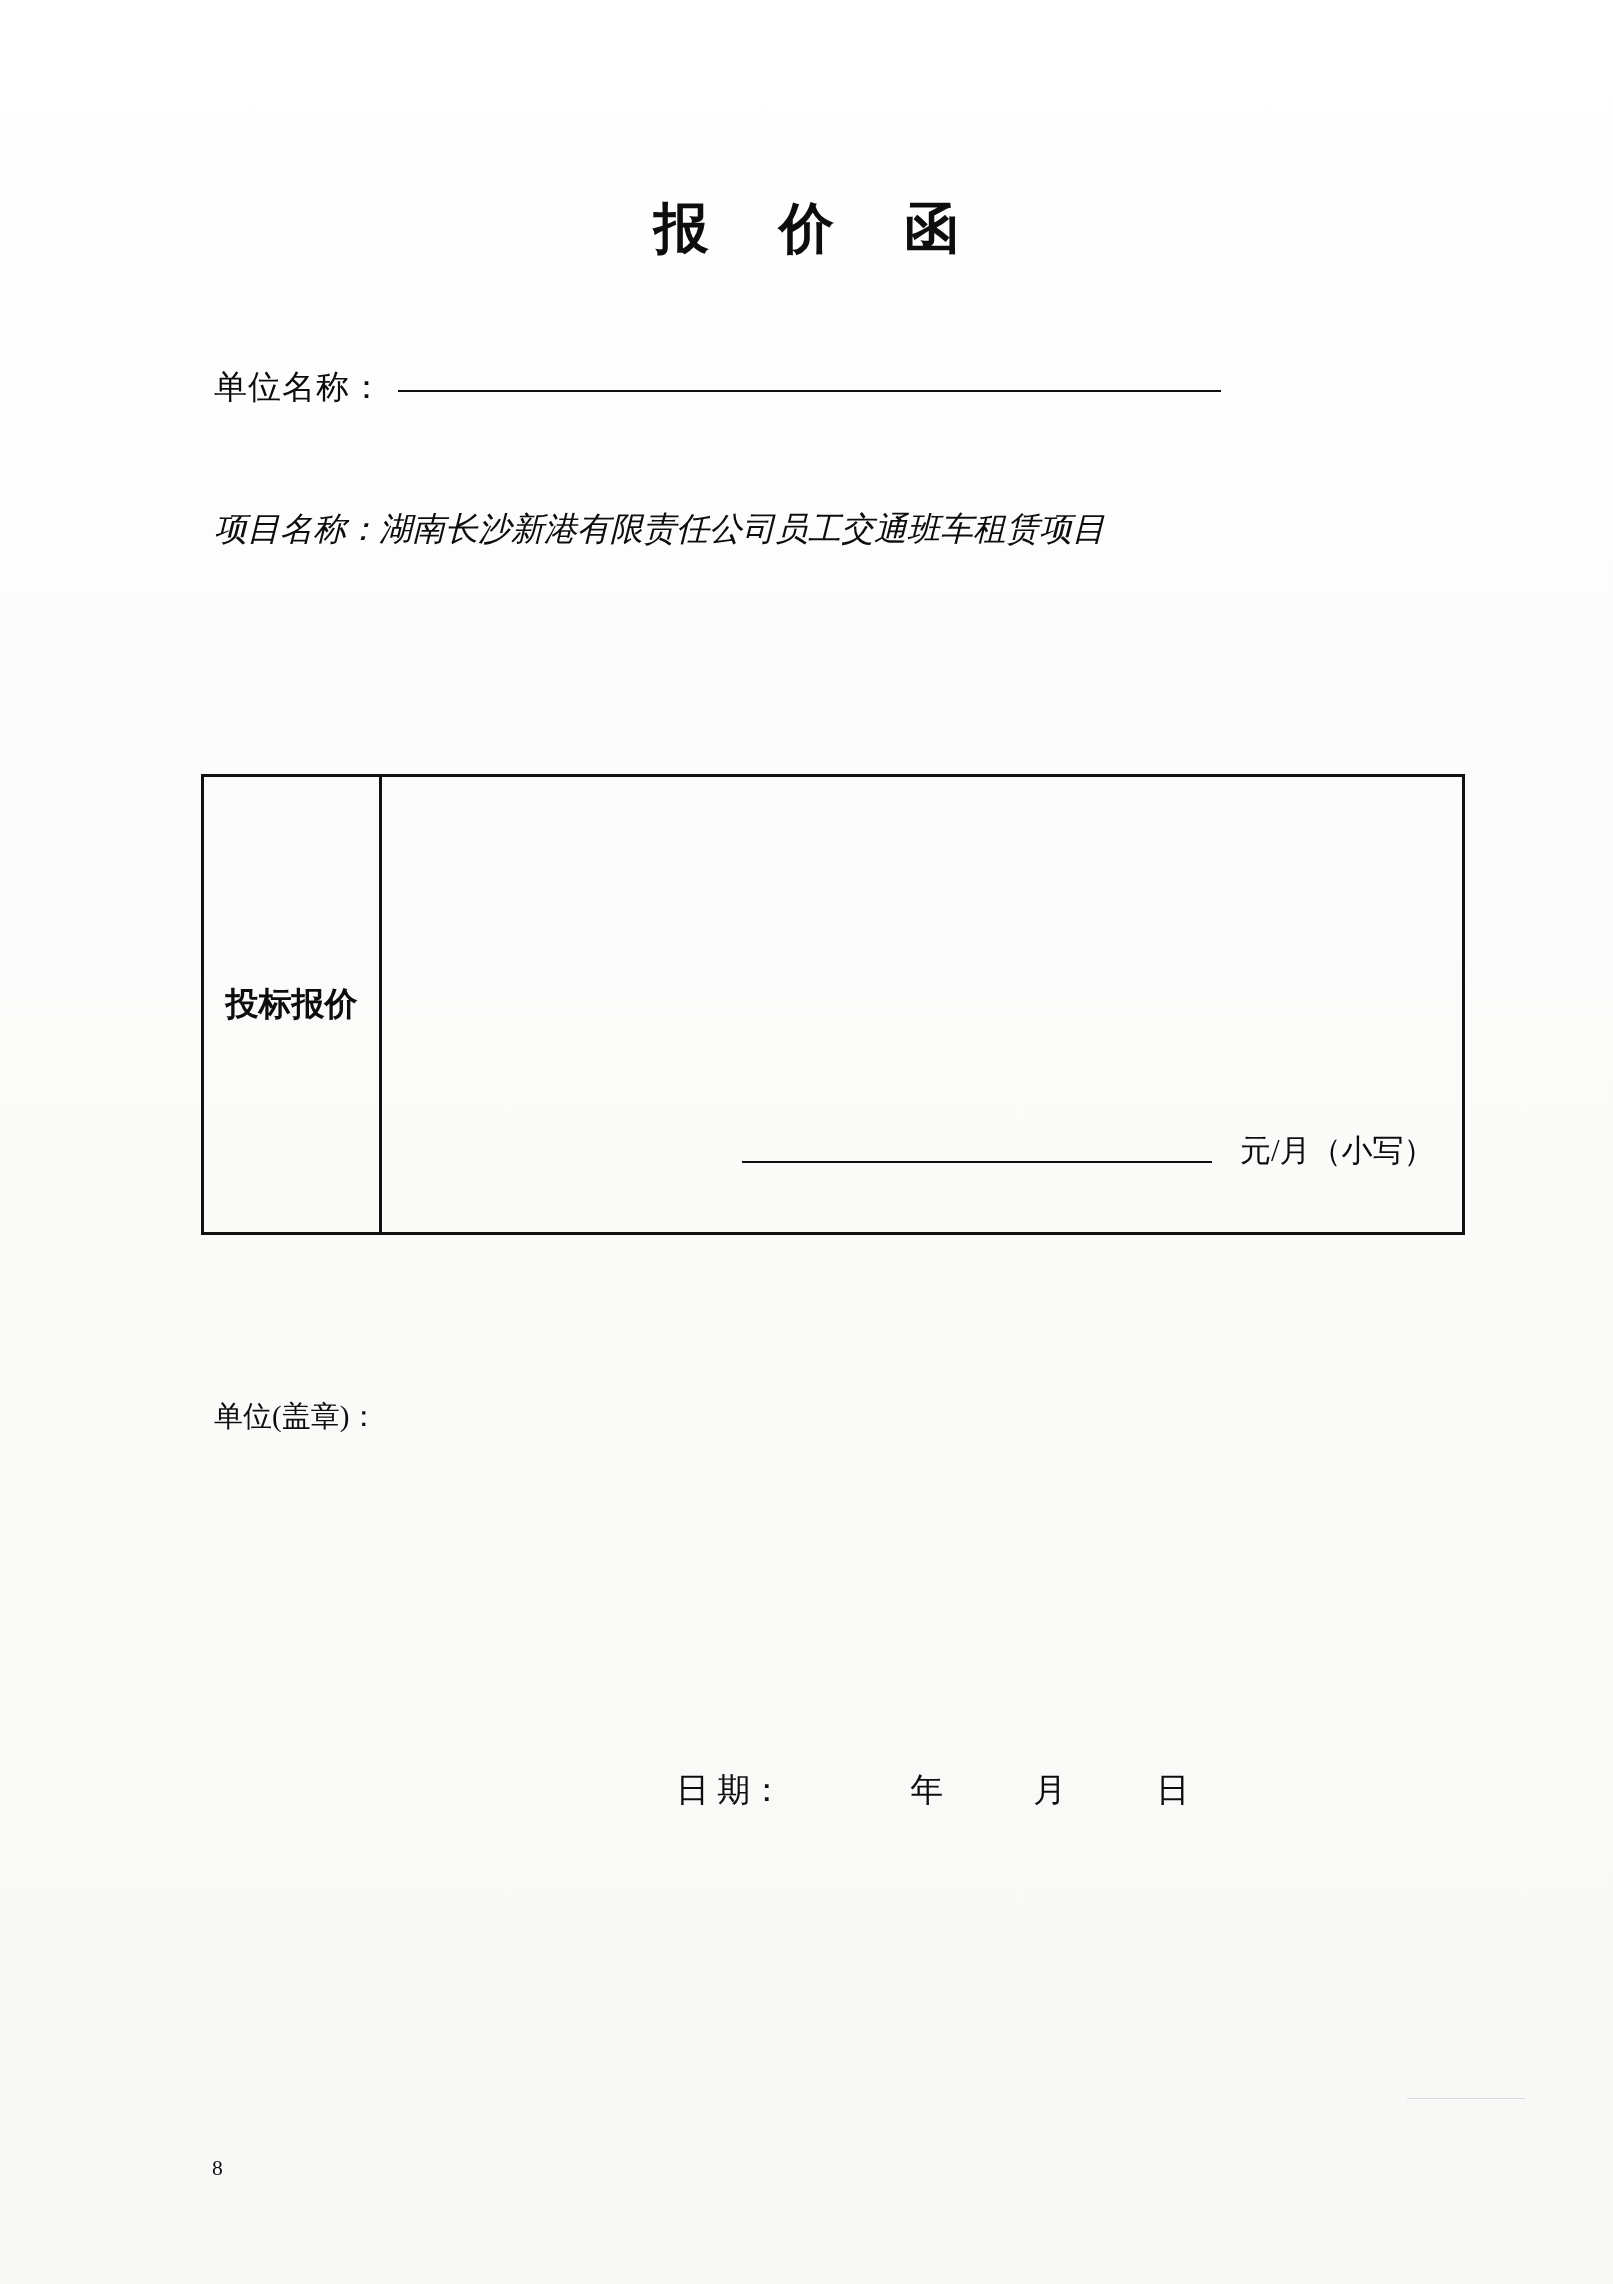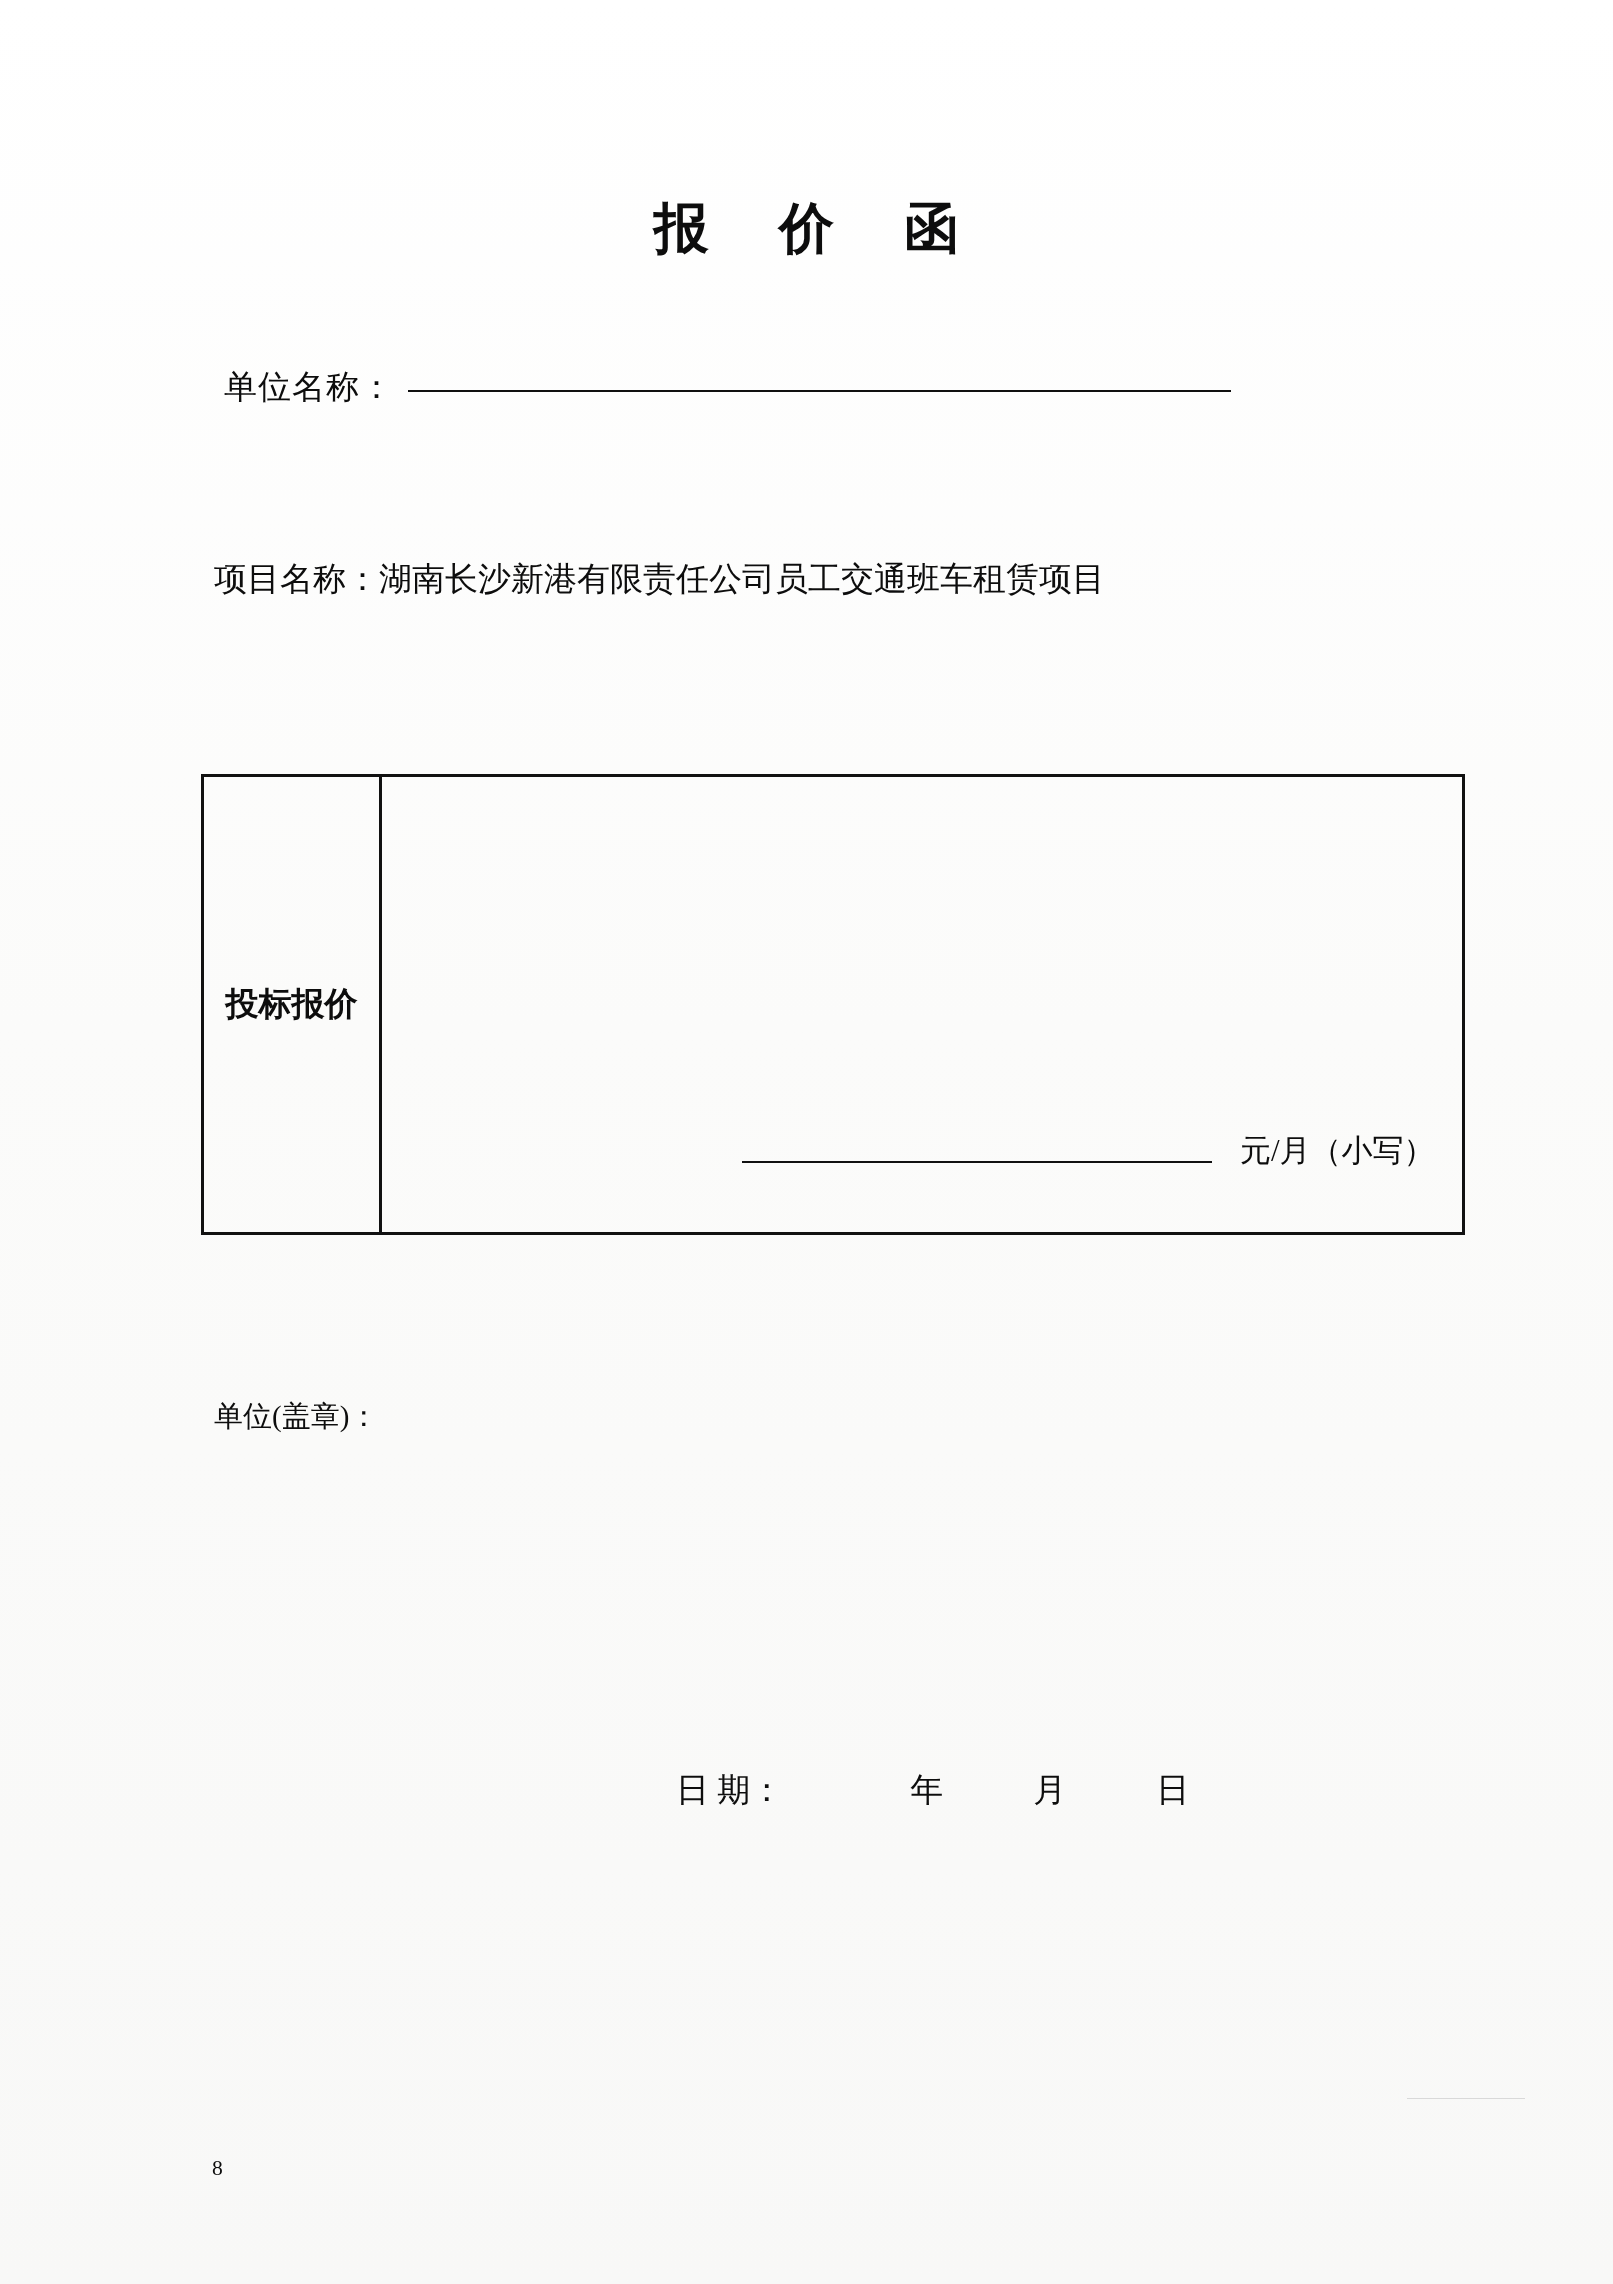--- a/index.html
+++ b/index.html
@@ -43,36 +43,37 @@
   }
 
   .field-row {
     position: absolute;
     font-size: 33px;
     white-space: nowrap;
   }
 
   .unit-name {
     top: 365px;
-    left: 224px;
+    left: 214px;
   }
   .unit-name .label { letter-spacing: 1px; }
   .blank-line-long {
     display: inline-block;
     width: 823px;
     border-bottom: 2px solid #101010;
     margin-left: 13.7px;
     vertical-align: 5.9px;
     height: 1px;
   }
 
   .project-name {
-    top: 557px;
+    top: 507px;
     left: 214px;
     font-size: 33px;
+    font-style: italic;
   }
 
   
   .quote-table {
     position: absolute;
     left: 201px;
     top: 774px;
     width: 1264px;
     height: 461px;
     border: 3.9px solid #111;

